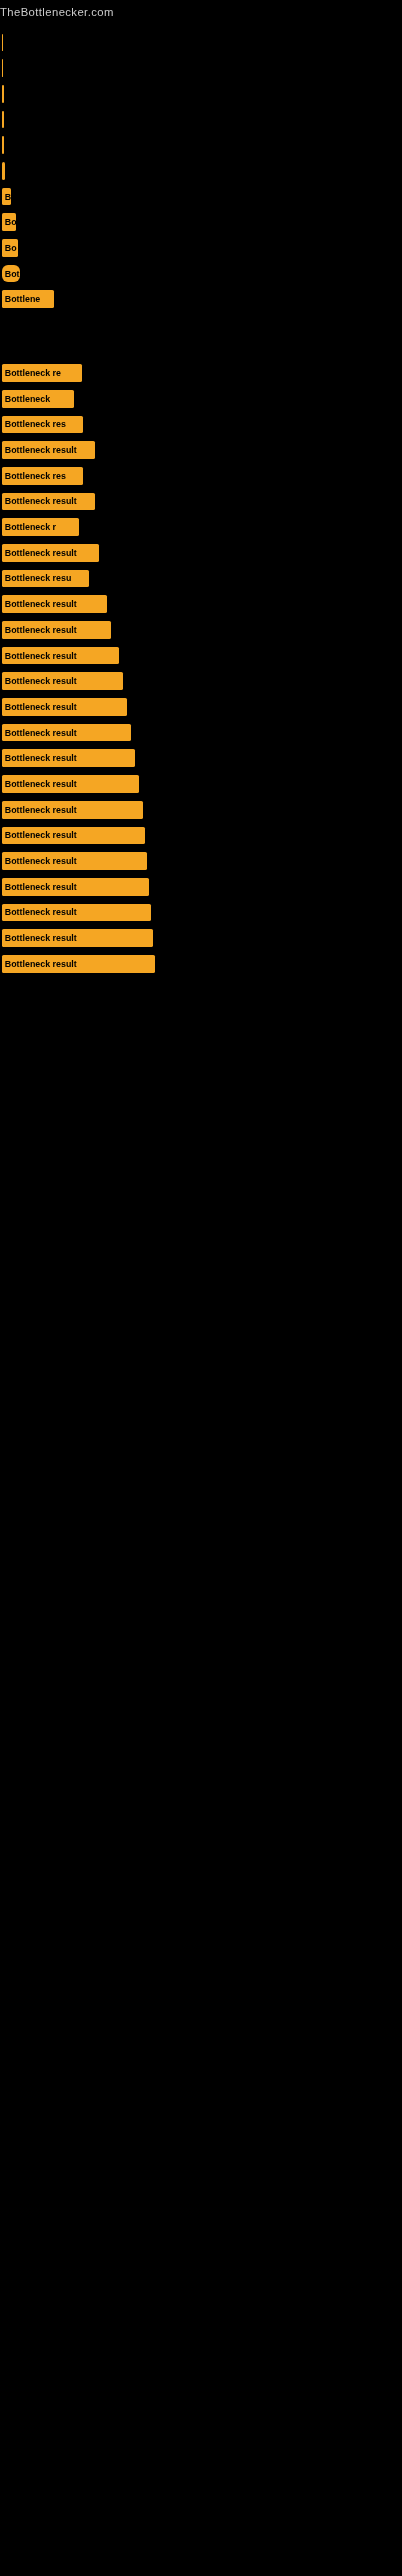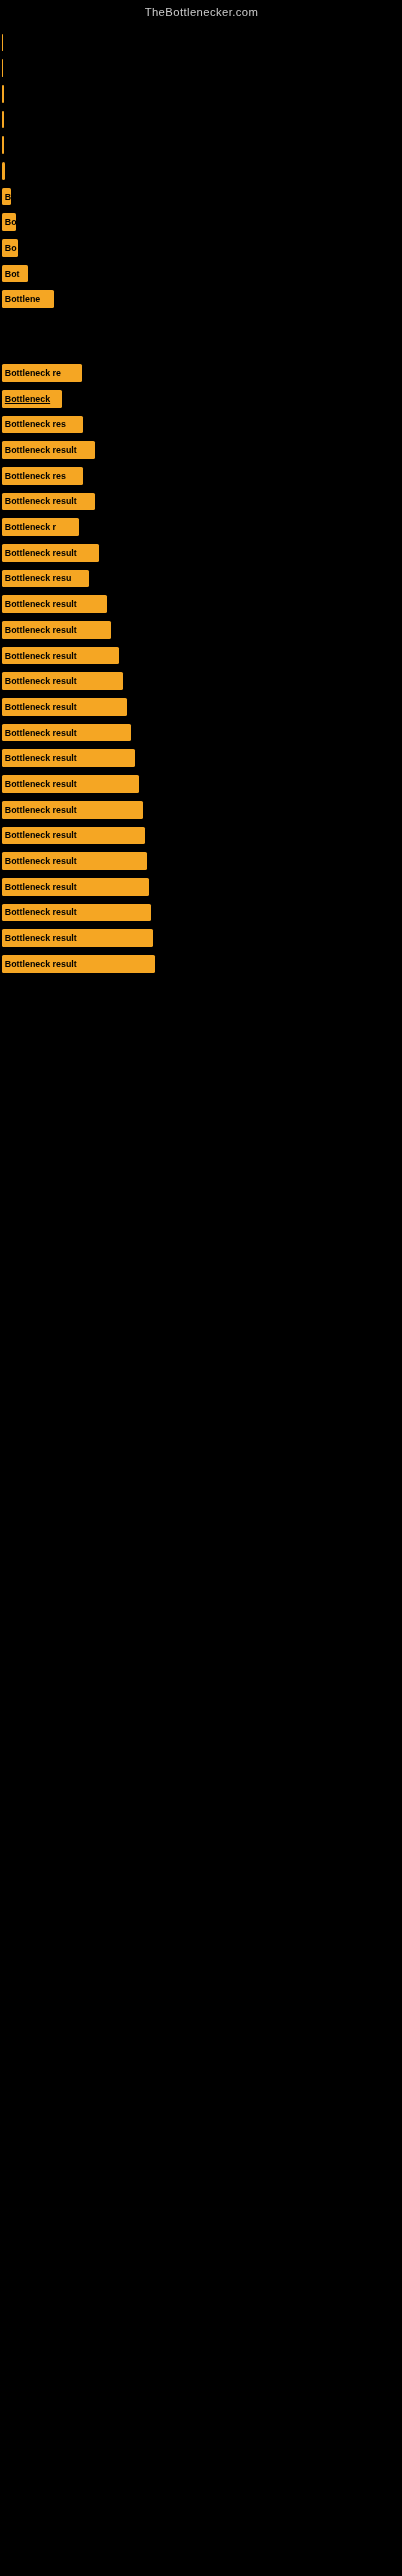--- a/index.html
+++ b/index.html
@@ -7,21 +7,21 @@
       background-color: #000;
       width: 403px;
       min-height: 2576px;
       font-family: Arial, sans-serif;
       position: relative;
       overflow-x: hidden;
     }
     .site-title {
       color: #ccc;
       font-size: 11.3px;
-      text-align: center;
+      text-align: left;
       padding: 6.4px 0 3.2px 0;
       letter-spacing: 0.4px;
     }
     .bars-section {
       padding-top: 8px;
     }
     .bar-row {
       display: flex;
       align-items: center;
       padding: 4px 1.6px;
@@ -88,36 +88,36 @@
       <div class="bar-fill" style="width: 14.5px;">
         <span>Bo</span>
       </div>
     </div>
     <div class="bar-row">
       <div class="bar-fill" style="width: 16px;">
         <span>Bo</span>
       </div>
     </div>
     <div class="bar-row">
-      <div class="bar-fill" style="width: 26px;">
+      <div class="bar-fill" style="width: 18px; border-radius: 6px;">
         <span>Bot</span>
       </div>
     </div>
     <div class="bar-row">
       <div class="bar-fill" style="width: 52px;">
         <span>Bottlene</span>
       </div>
     </div>
     <div class="bar-row">
       <div class="bar-fill" style="width: 80px; margin-top: 48px;">
         <span>Bottleneck re</span>
       </div>
     </div>
     <div class="bar-row">
-      <div class="bar-fill" style="width: 60px; text-decoration: underline;">
+      <div class="bar-fill" style="width: 72px;">
         <span>Bottleneck</span>
       </div>
     </div>
     <div class="bar-row">
       <div class="bar-fill" style="width: 81px;">
         <span>Bottleneck res</span>
       </div>
     </div>
     <div class="bar-row">
       <div class="bar-fill" style="width: 93px;">

